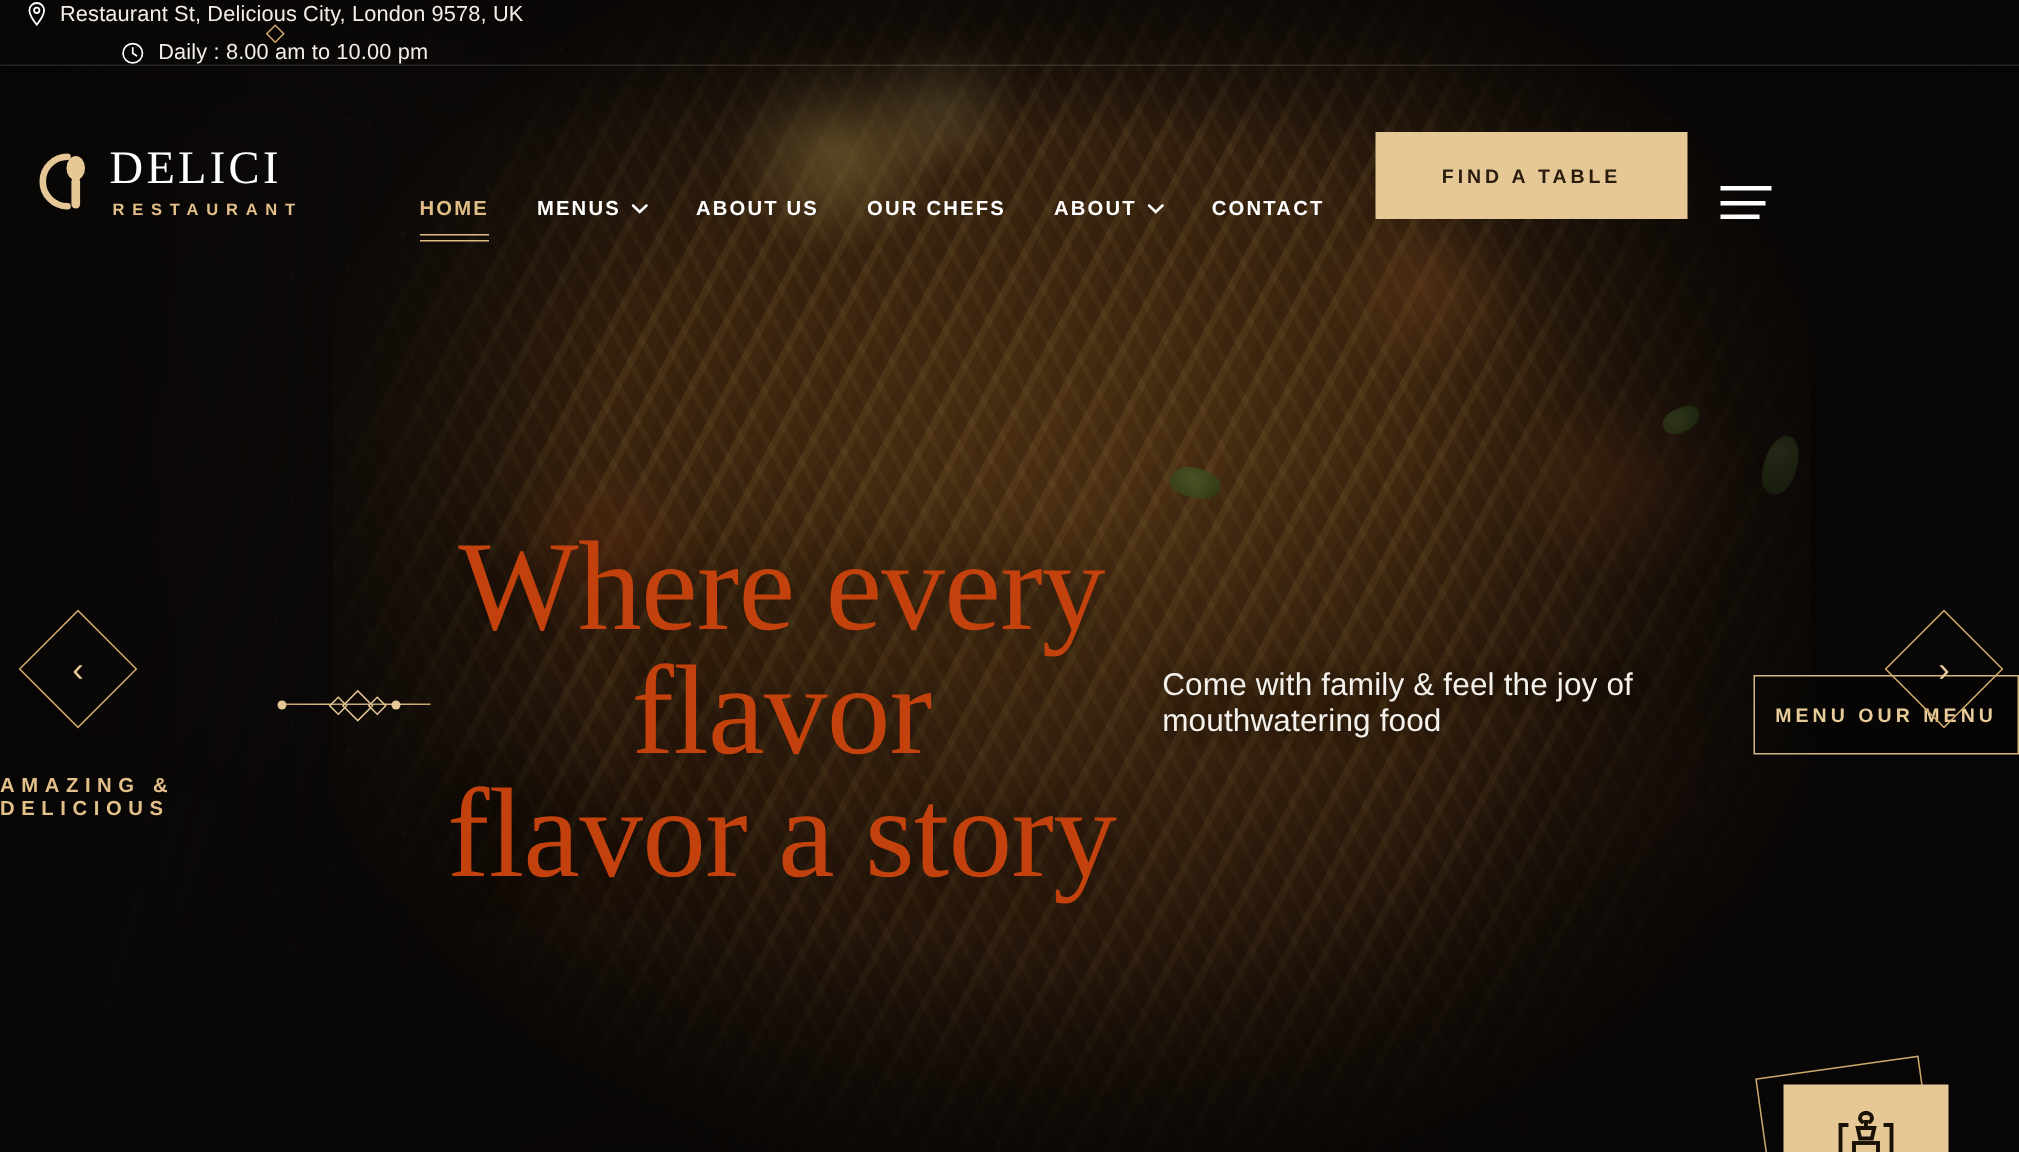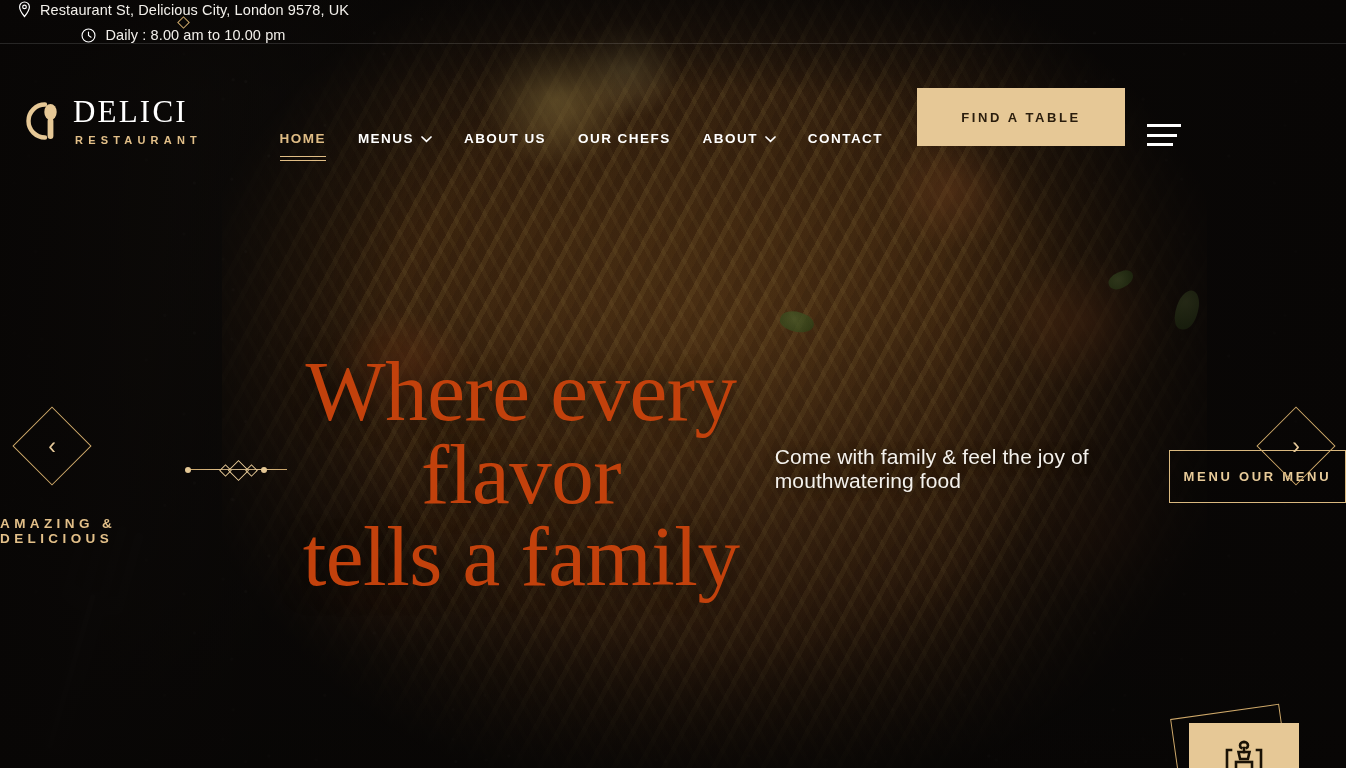--- a/index.html
+++ b/index.html
@@ -252,21 +252,21 @@
       <span class="d-line"></span>
       <span class="d-dot l"></span>
       <span class="d-dot r"></span>
       <span class="d-dia s1"></span>
       <span class="d-dia c"></span>
       <span class="d-dia s2"></span>
     </div>
 
     <h1 class="headline">
       <span>Where every flavor</span>
-      <span>tells a family</span>
+      <span>flavor a story</span>
     </h1>
 
     <div class="subtitle">Come with family &amp; feel the joy of mouthwatering food</div>
 
     <div class="btn-menu">MENU OUR MENU</div>
   </div>
 
   <div class="arrow prev">
     <span class="dia"></span>
     <span class="chev">‹</span>

